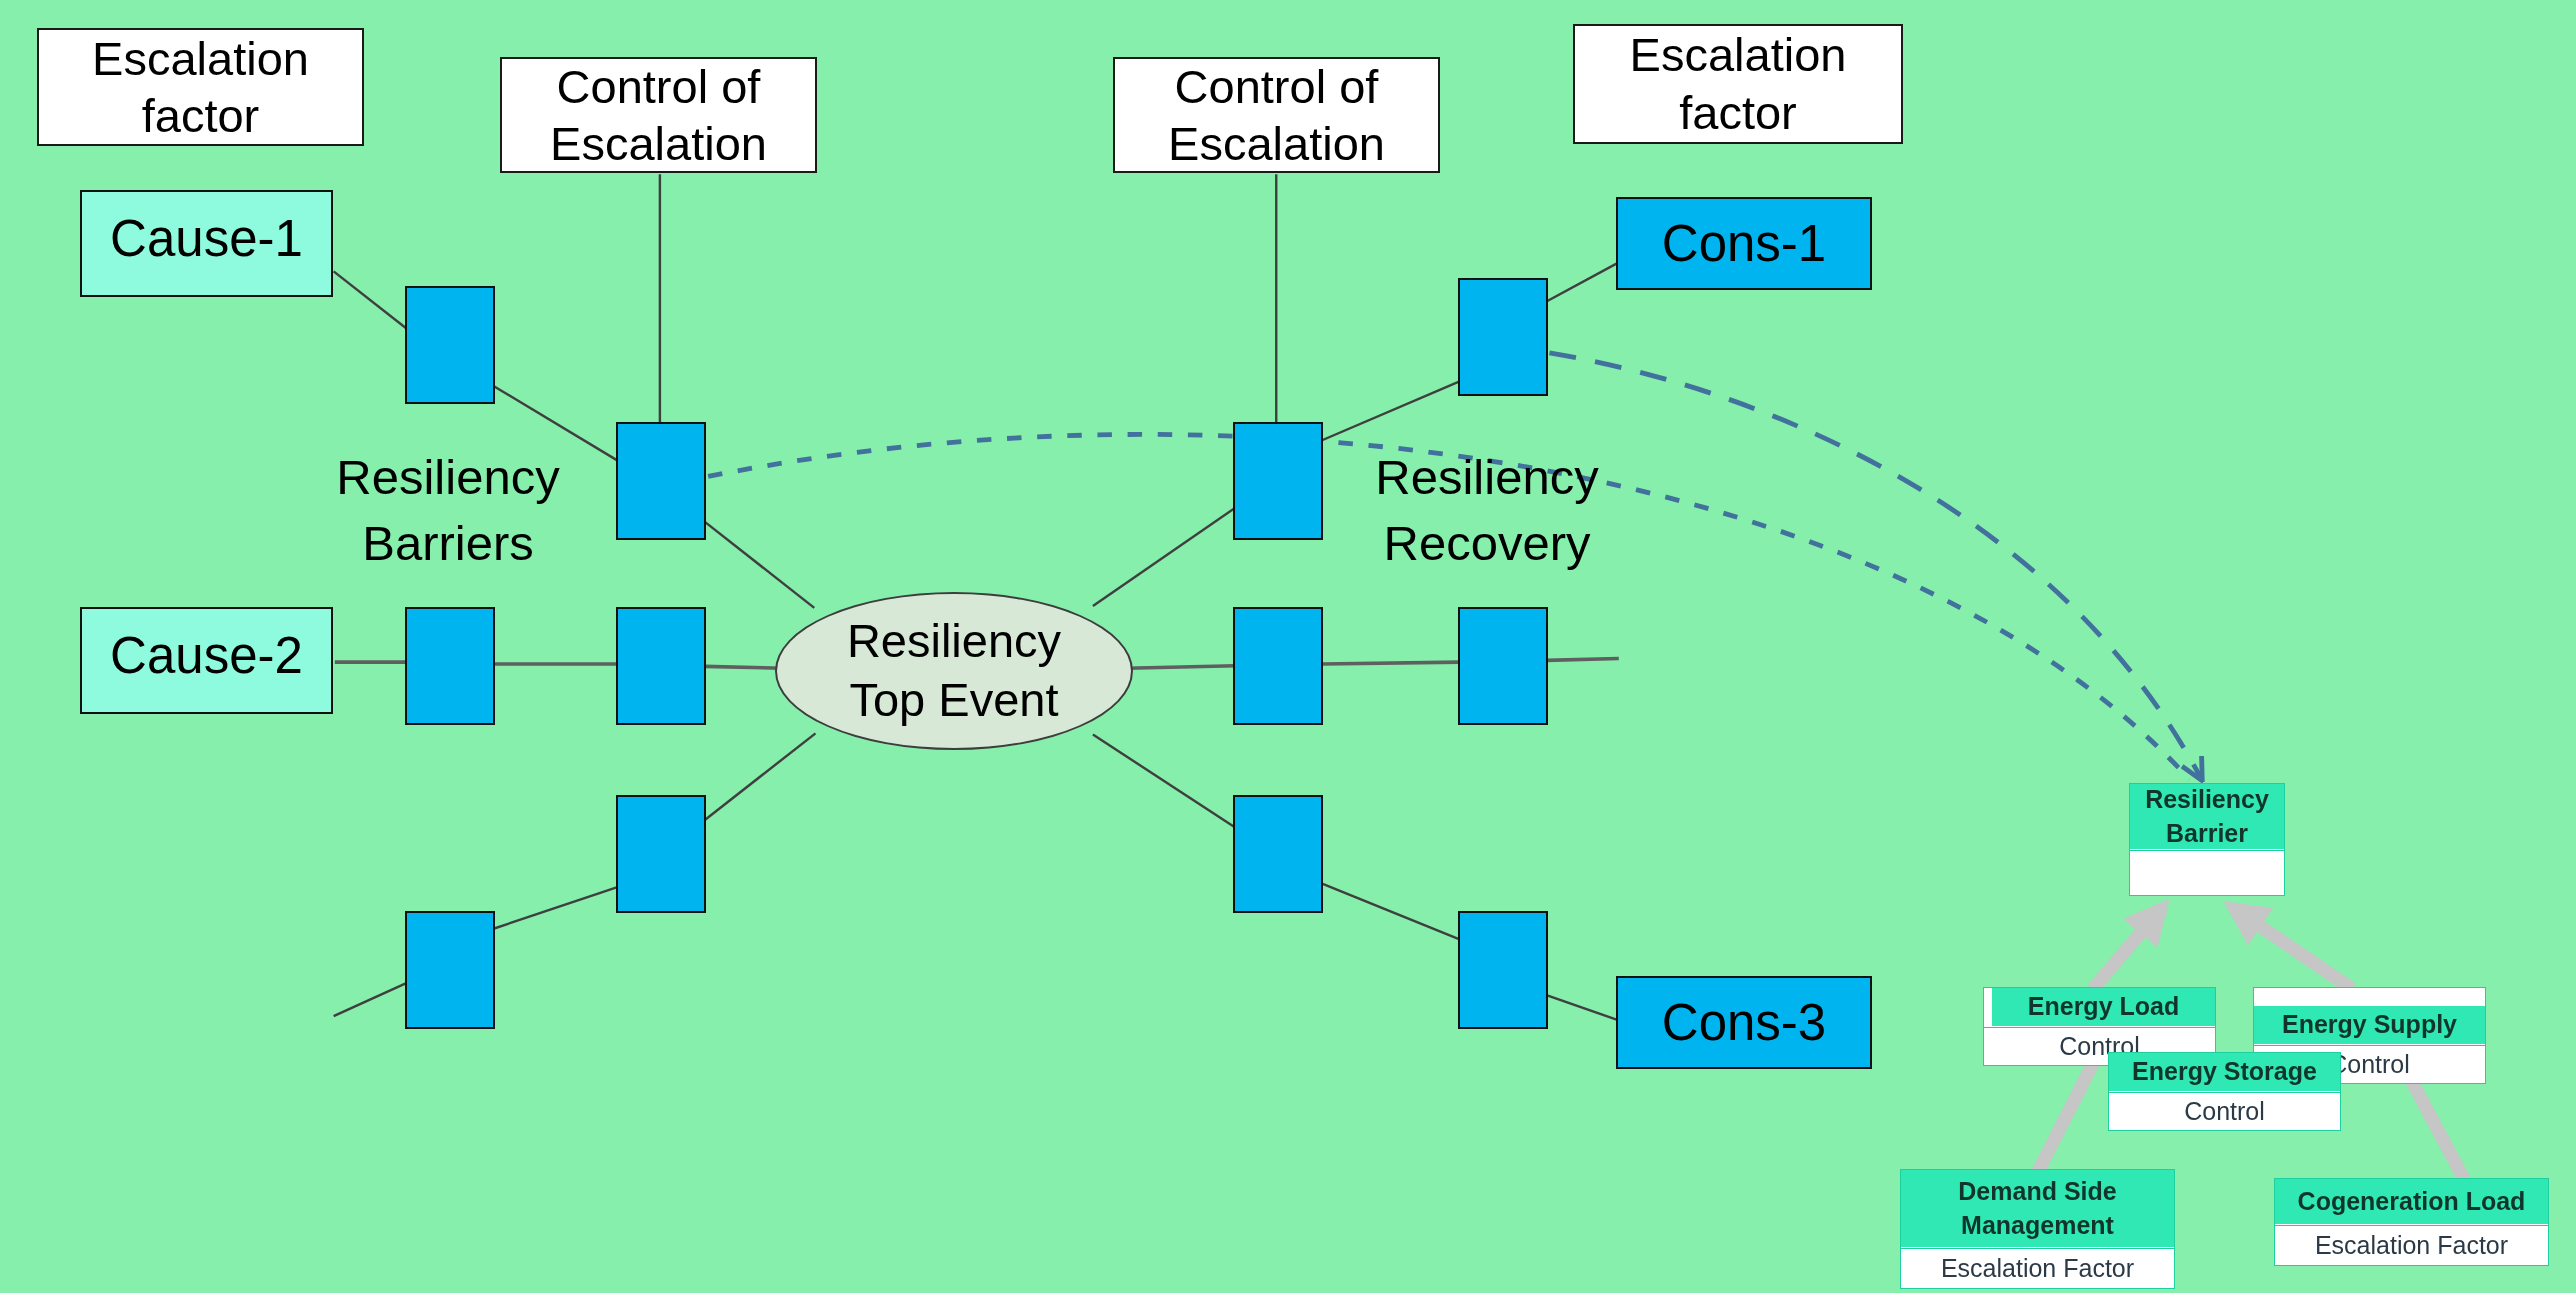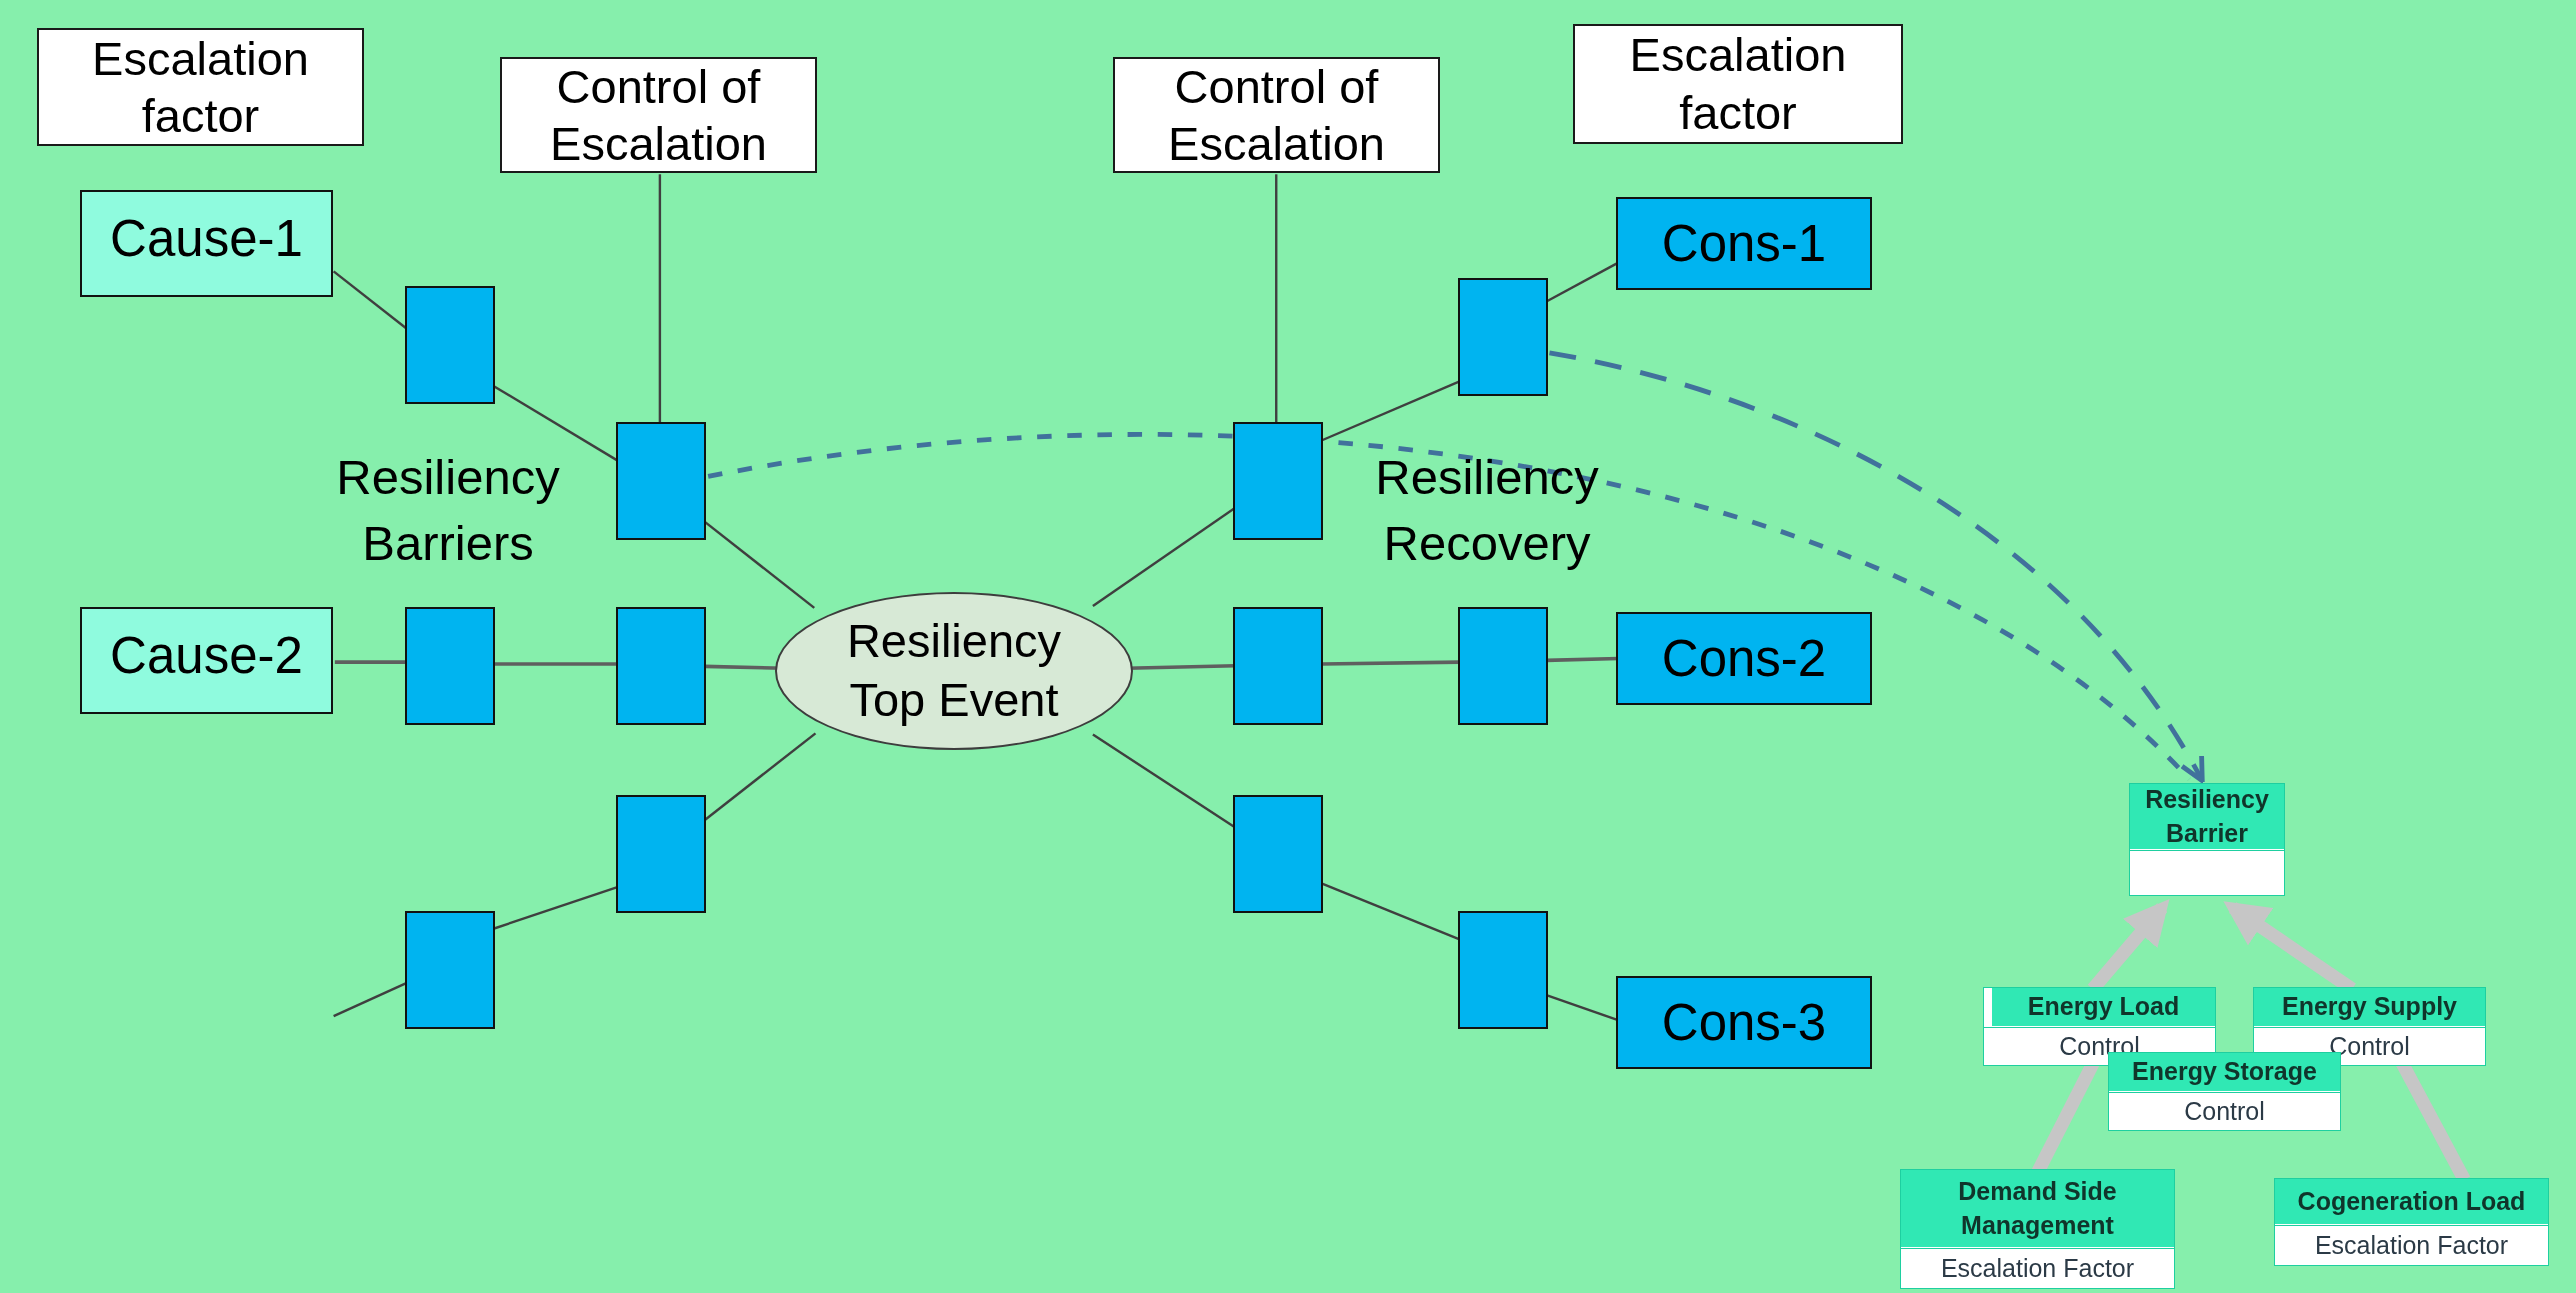--- a/index.html
+++ b/index.html
@@ -97,21 +97,20 @@
 Escalation</div>
   <div class="box plainbox" style="left:1113px;top:57px;width:327px;height:116px;">Control of
 Escalation</div>
   <div class="box plainbox" style="left:1573px;top:23.5px;width:330px;height:120px;">Escalation
 factor</div>
 
   <div class="box causebox" style="left:80px;top:190px;width:253px;height:107px;">Cause-1</div>
   <div class="box causebox" style="left:80px;top:607px;width:253px;height:107px;">Cause-2</div>
 
   <div class="box consbox" style="left:1616px;top:197px;width:256px;height:93px;">Cons-1</div>
-  <div class="box consbox" style="left:1616px;top:612px;width:256px;height:93px;">Cons-2</div>
   <div class="box consbox" style="left:1616px;top:976px;width:256px;height:93px;">Cons-3</div>
 
   <div class="barrier" style="left:405px;top:286px;"></div>
   <div class="barrier" style="left:616px;top:422px;"></div>
   <div class="barrier" style="left:405px;top:607px;"></div>
   <div class="barrier" style="left:616px;top:607px;"></div>
   <div class="barrier" style="left:405px;top:911px;"></div>
   <div class="barrier" style="left:616px;top:795px;"></div>
 
   <div class="barrier" style="left:1233px;top:422px;"></div>
@@ -134,21 +133,21 @@
 Barrier</div>
     <div class="bd" style="height:45px;"></div>
   </div>
 
   <div class="treenode" style="left:1983px;top:987px;width:233px;">
     <div class="hd" style="height:39px;margin-left:8px;">Energy Load</div>
     <div class="bd" style="height:38px;">Control</div>
   </div>
 
   <div class="treenode" style="left:2253px;top:987px;width:233px;">
-    <div class="hd" style="height:39px;">Energy Supply</div>
+    <div class="hd" style="height:39px;margin-top:18px;">Energy Supply</div>
     <div class="bd" style="height:38px;">Control</div>
   </div>
 
   <div class="treenode" style="left:2108px;top:1052px;width:233px;">
     <div class="hd" style="height:39px;">Energy Storage</div>
     <div class="bd" style="height:38px;">Control</div>
   </div>
 
   <div class="treenode" style="left:1900px;top:1169px;width:275px;">
     <div class="hd" style="height:78px;">Demand Side

